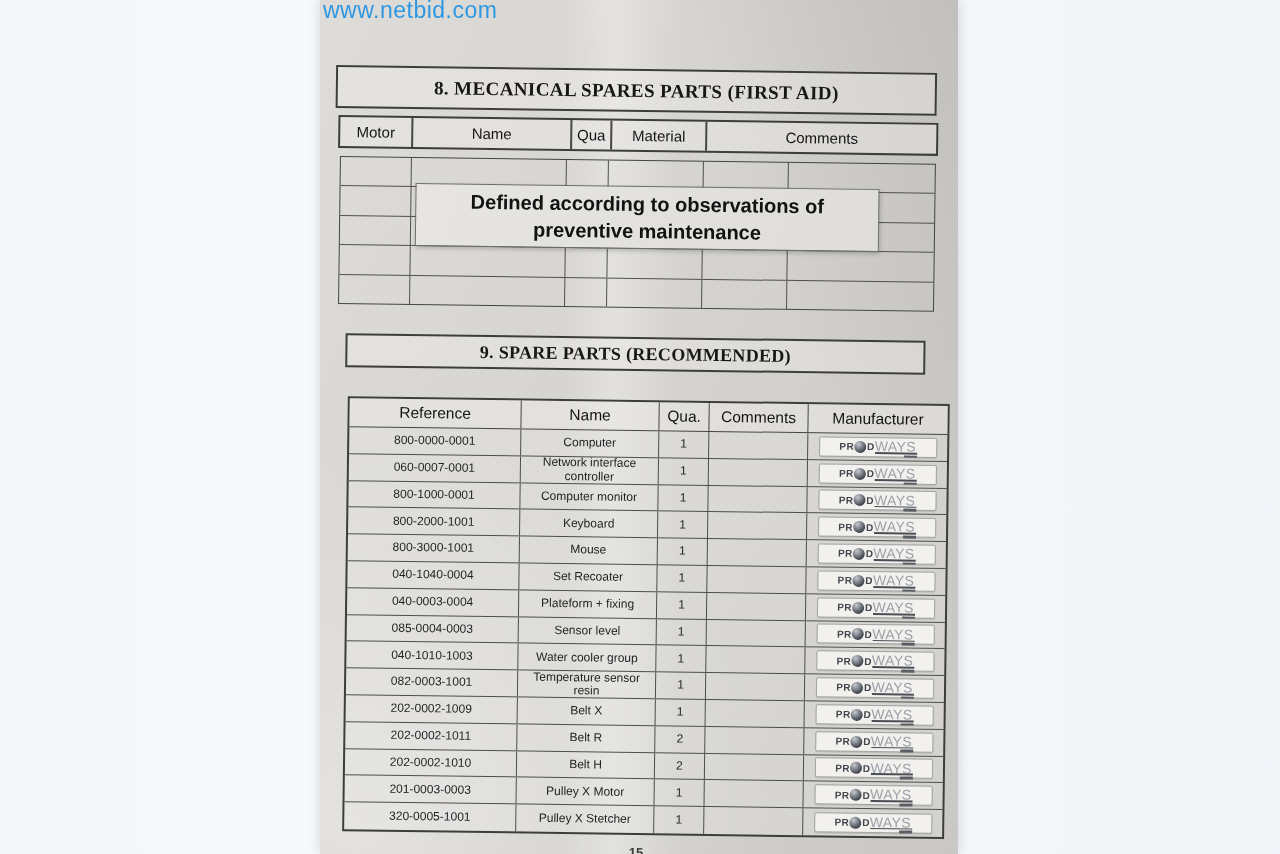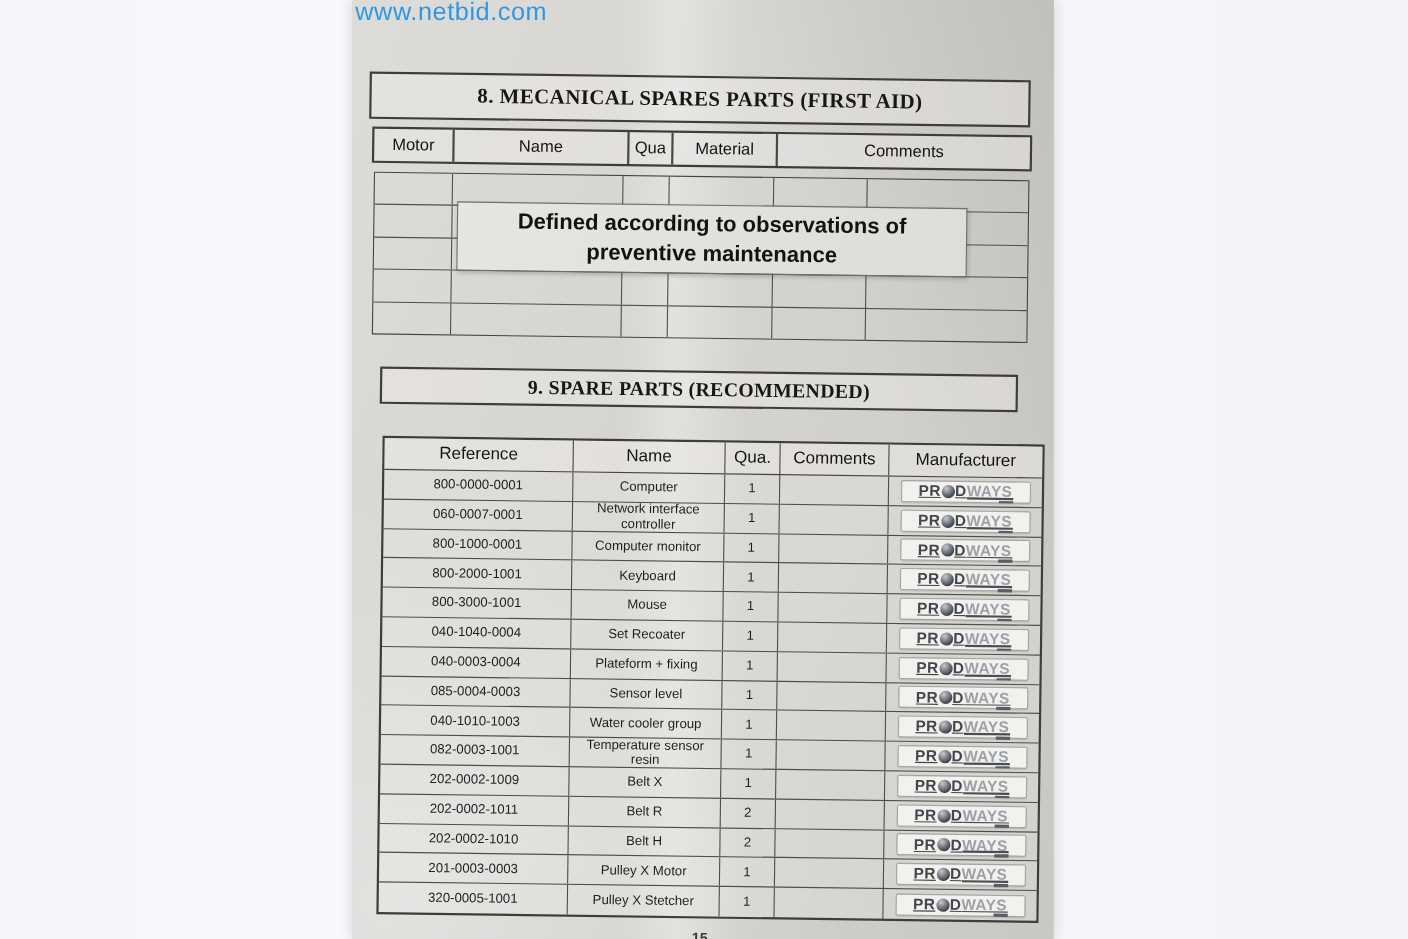--- a/index.html
+++ b/index.html
@@ -80,26 +80,26 @@
     text-align:center; font-size:12px; color:#1f1f1f; line-height:1.12; padding:0 5px;
   }
   .c:last-child { border-right:none; }
 
   
   .mfr-box {
     width:118px; height:20px; display:flex; align-items:center; justify-content:center;
     background:rgba(245,244,241,0.9); border:1px solid rgba(70,70,75,0.45);
     border-radius:2px; box-shadow:0 1px 1px rgba(0,0,0,0.12);
   }
-  .lg-pr,.lg-d { font-weight:700; font-size:14px; color:#43464c; letter-spacing:0.4px;text-decoration:underline; }
+  .lg-pr,.lg-d { font-weight:700; font-size:10px; color:#43464c; letter-spacing:0.4px; }
   .lg-globe {
     width:12px; height:12px; border-radius:50%; margin:0 0.5px; flex:0 0 auto;
     background:radial-gradient(circle at 35% 28%, #c6cacf 0%, #8d929a 30%, #3a3e46 75%, #24262c 100%);
   }
-  .lg-ways { font-weight:700; font-size:14px; color:#9ba1a9; letter-spacing:0.4px; position:relative; }
+  .lg-ways { font-weight:400; font-size:14px; color:#9ba1a9; letter-spacing:0.4px; position:relative; }
   .lg-ways::after { content:""; position:absolute; left:0; right:-1px; bottom:1px; height:1.8px; background:#4a4d53; }
   .lg-ways::before { content:""; position:absolute; right:-1px; bottom:-2.5px; width:13px; height:2.5px; background:#5a5d63; }
 
   .page-num { position:absolute; left:315px; top:845px; font-size:13px; font-weight:700; color:#3a3a38; }
 </style>
 </head>
 <body>
 
 <div class="stage">
   <div class="photo">

